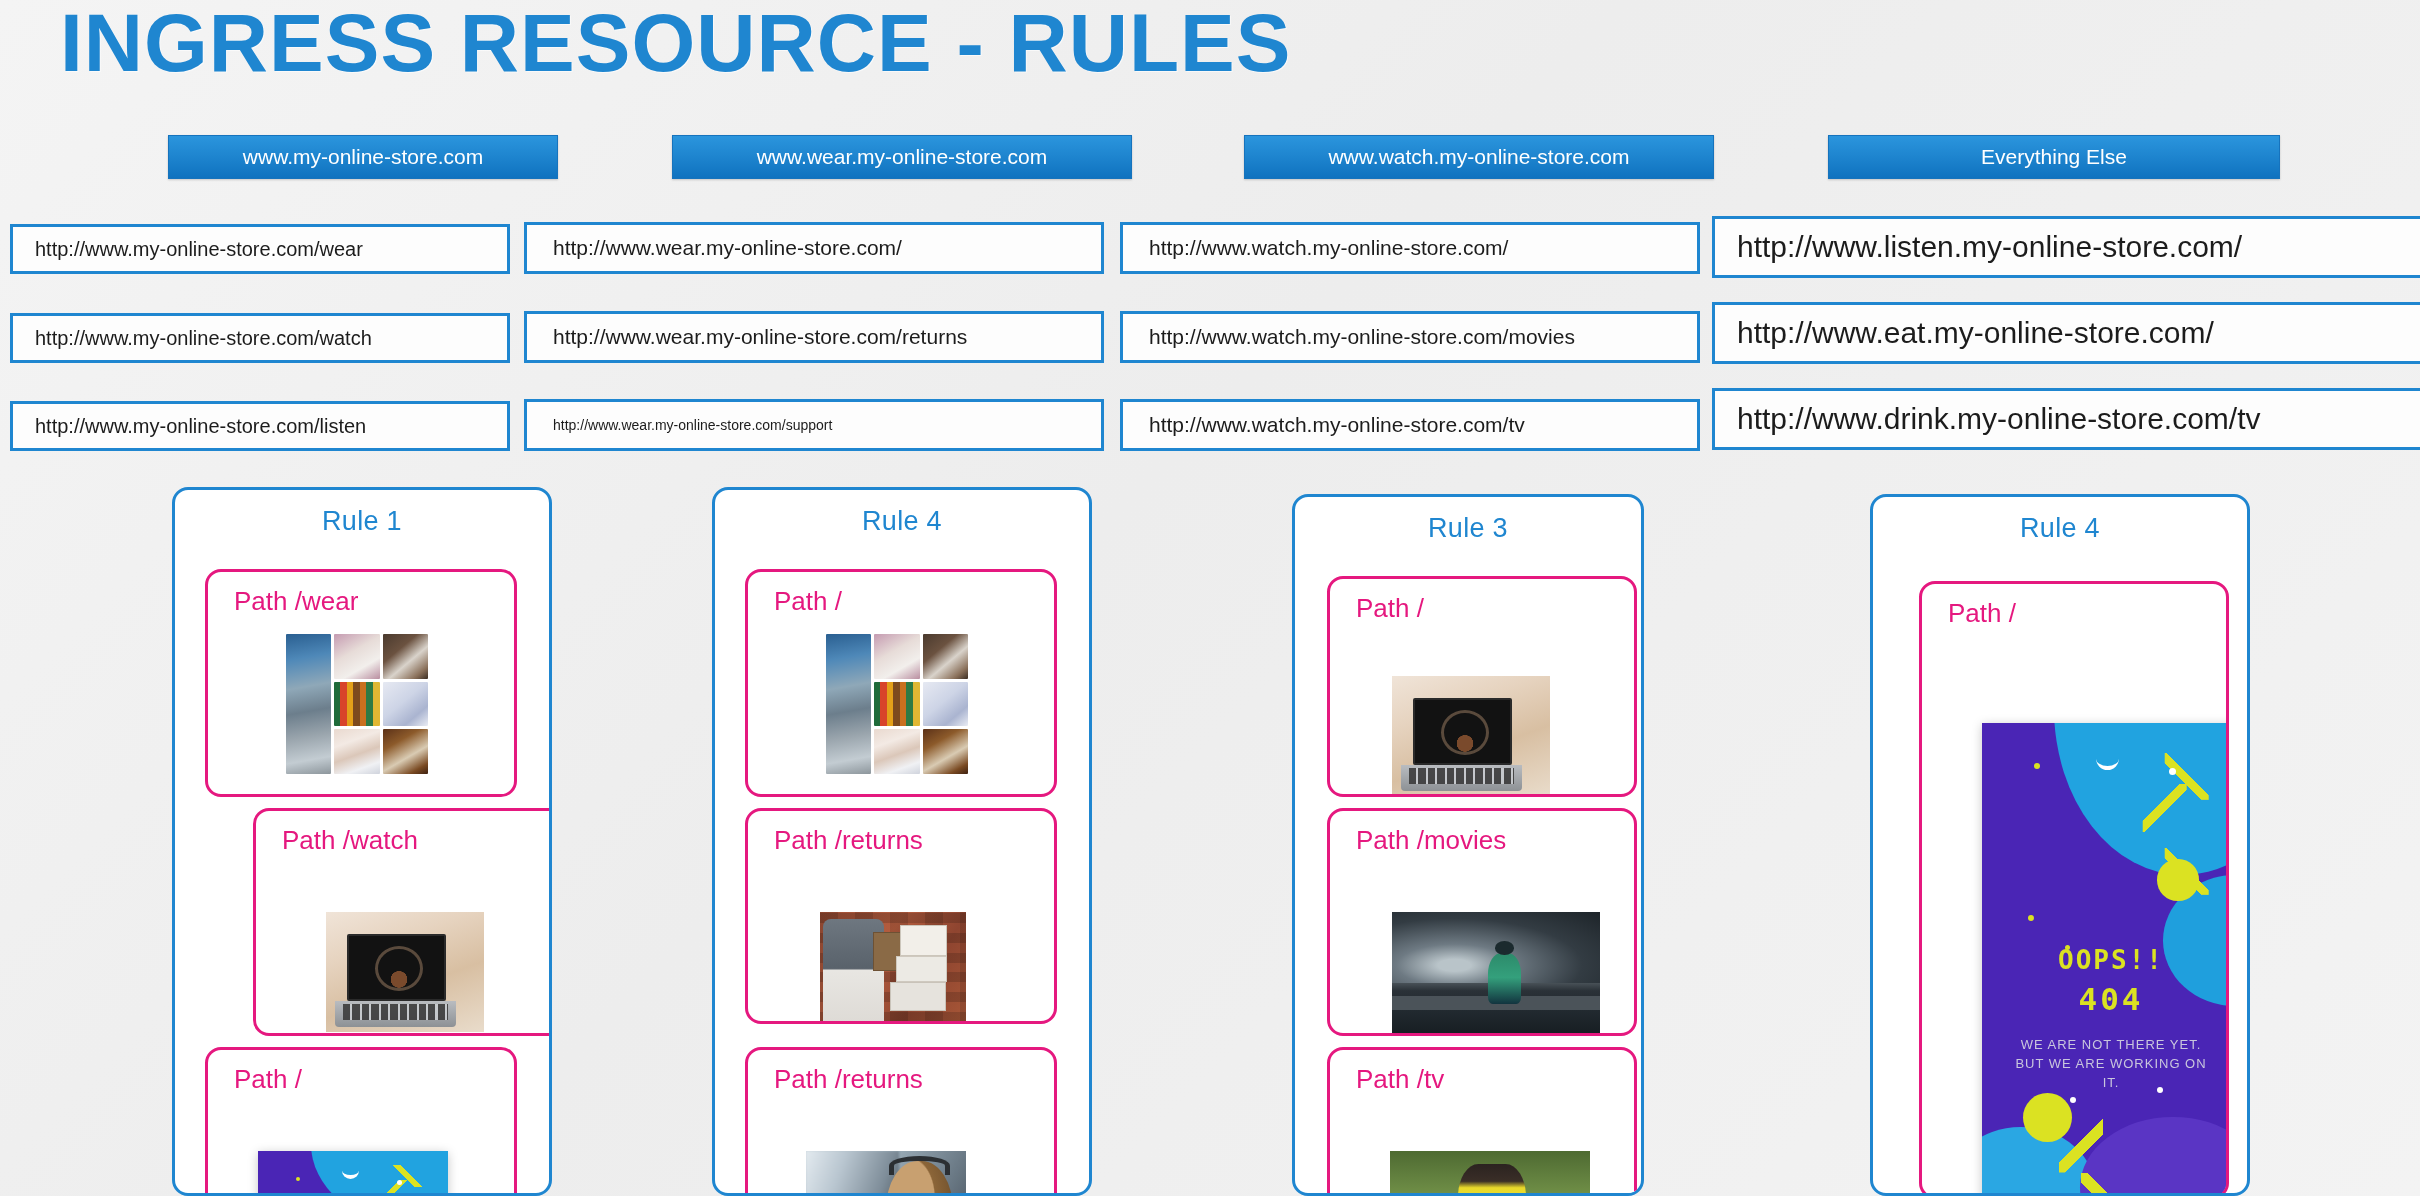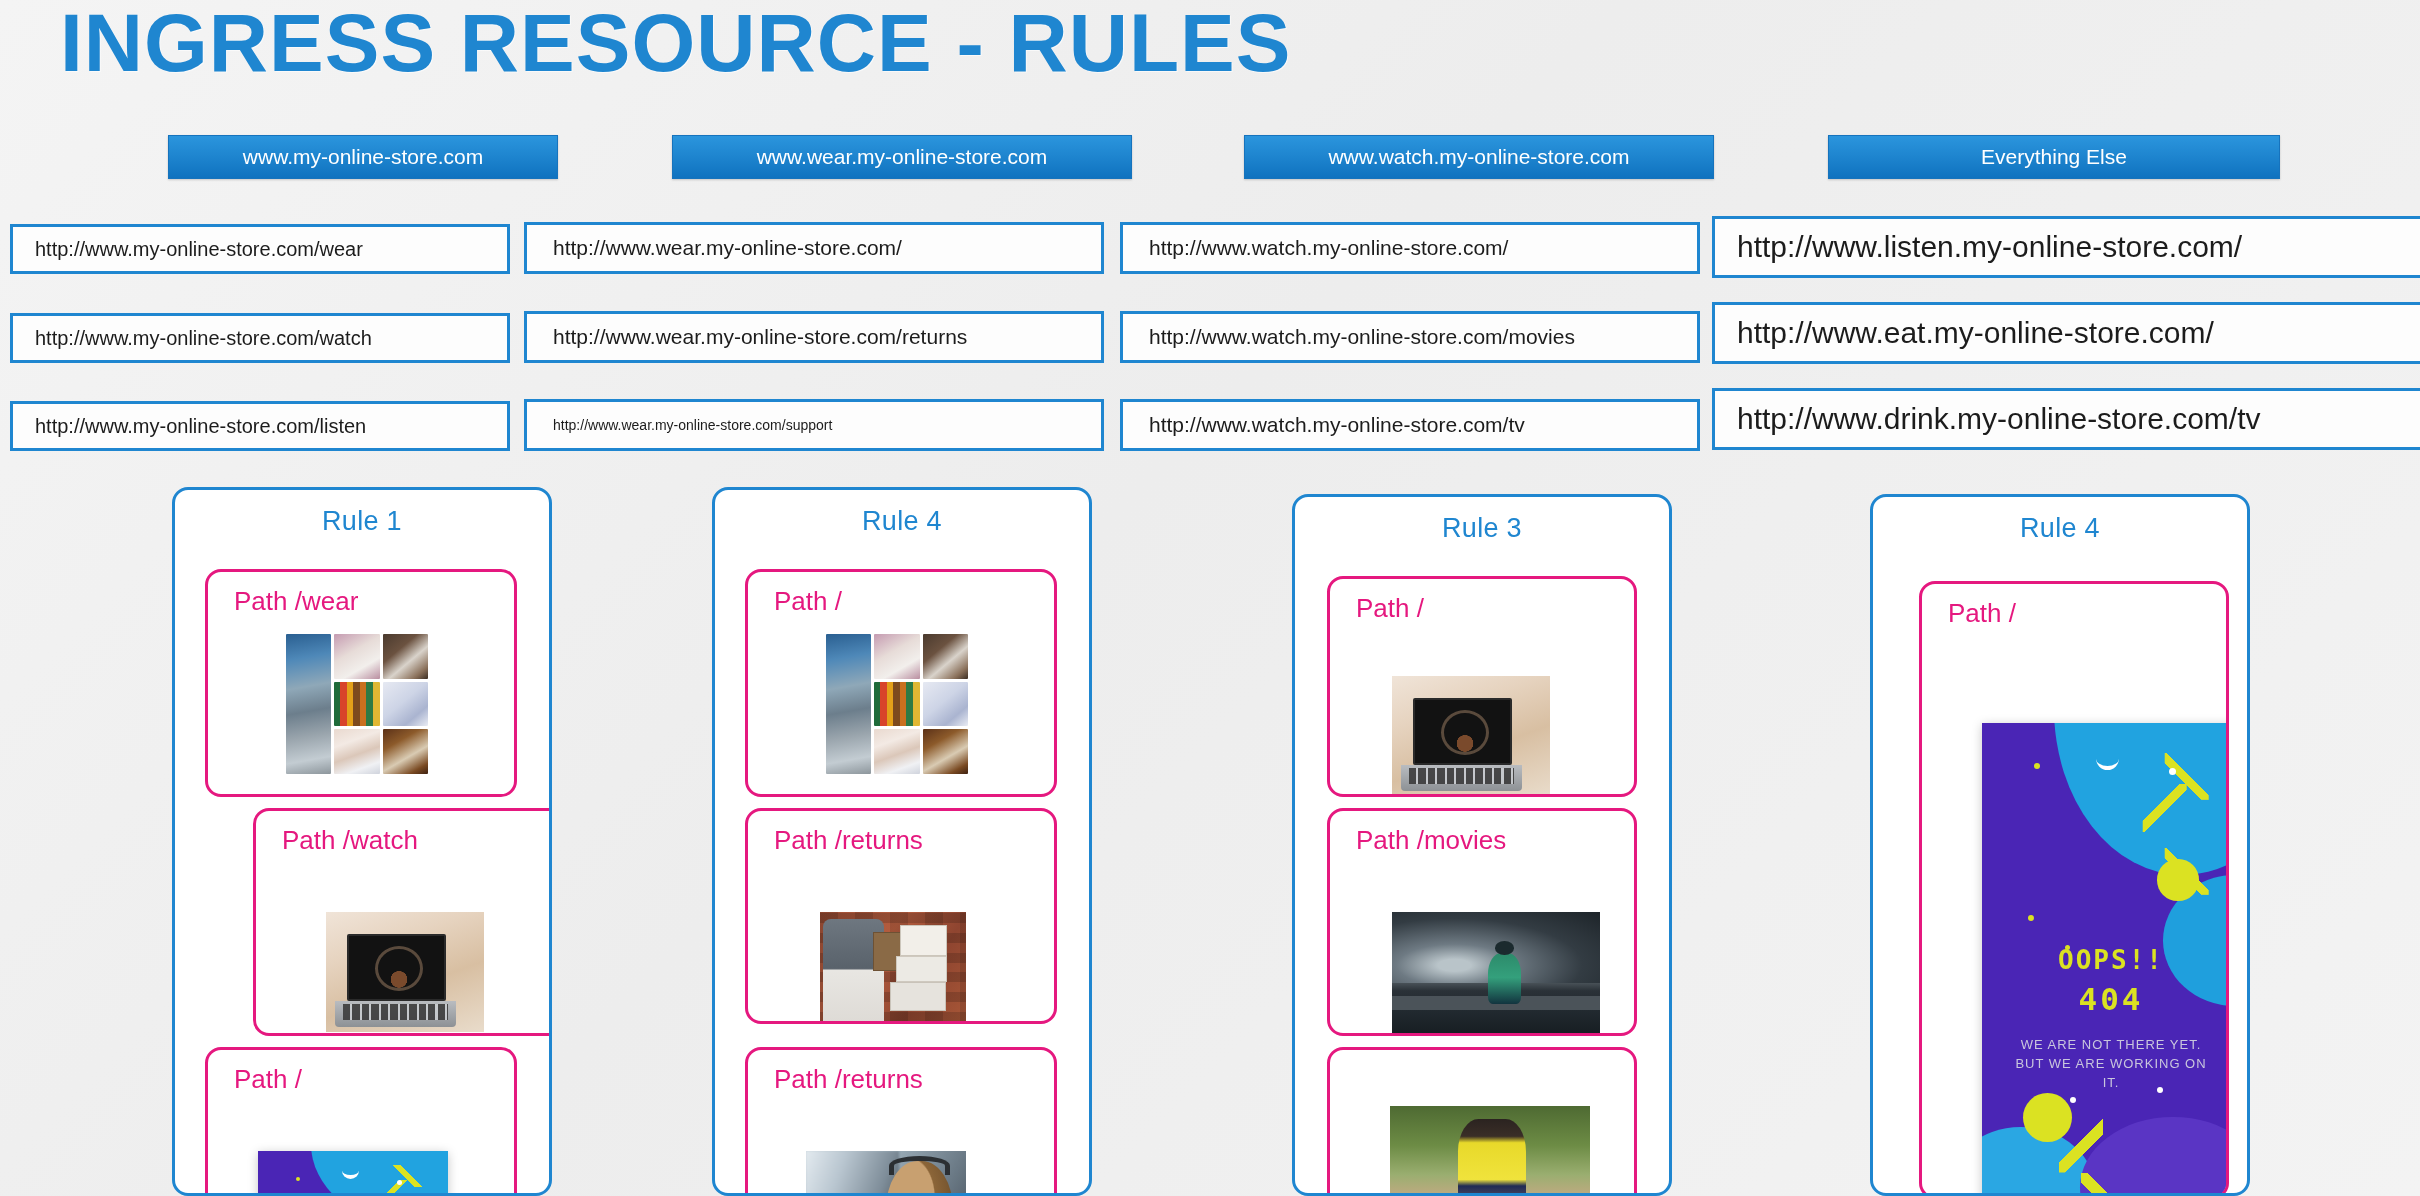--- a/index.html
+++ b/index.html
@@ -393,21 +393,21 @@
   <div class="path-card" style="left:30px; top:557px; width:312px; height:220px;">
     <div class="path-label">Path /returns</div>
     <div class="media support" style="left:58px; top:56px; width:160px; height:120px;">
       <div class="blur"></div>
         <div class="head"></div>
         <div class="band"></div>
     </div>
   </div>
 </div>
 
-<div class="rule-card" style="left:1292px; top:494px; width:380px; height:702px;">
+<div class="rule-card" style="left:1292px; top:494px; width:352px; height:702px;">
   <div class="rule-title">Rule 3</div>
 
   <div class="path-card" style="left:32px; top:79px; width:310px; height:221px;">
     <div class="path-label">Path /</div>
     <div class="media laptop" style="left:62px; top:52px; width:158px; height:120px;">
       <div class="screen"></div>
         <div class="base"></div>
     </div>
   </div>
 
@@ -415,20 +415,21 @@
     <div class="path-label">Path /movies</div>
     <div class="media movies" style="left:62px; top:56px; width:208px; height:136px;">
       <div class="sky"></div>
         <div class="ledge"></div>
       <div class="water"></div>
         <div class="figure"></div>
     </div>
   </div>
 
   <div class="path-card" style="left:32px; top:550px; width:310px; height:220px;">
+    <div class="path-label">Path /tv</div>
     <div class="media tv" style="left:60px; top:56px; width:200px; height:132px;">
       <div class="runner"></div>
     </div>
   </div>
 </div>
 
 <div class="rule-card" style="left:1870px; top:494px; width:380px; height:702px;">
   <div class="rule-title">Rule 4</div>
 
   <div class="path-card" style="left:46px; top:84px; width:310px; height:618px;">

